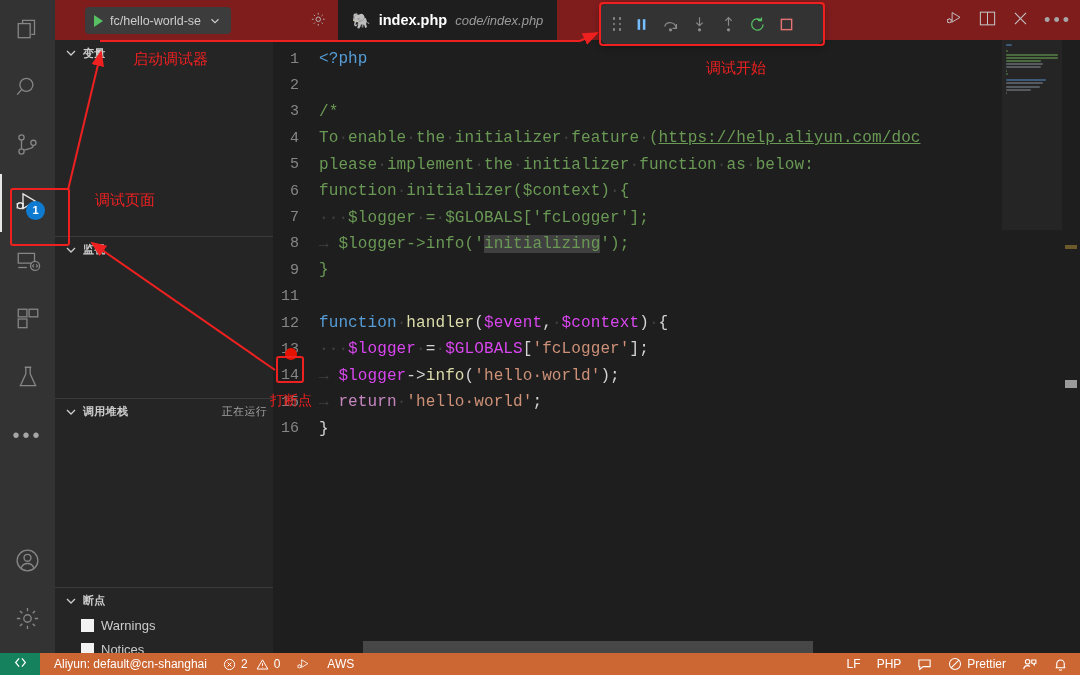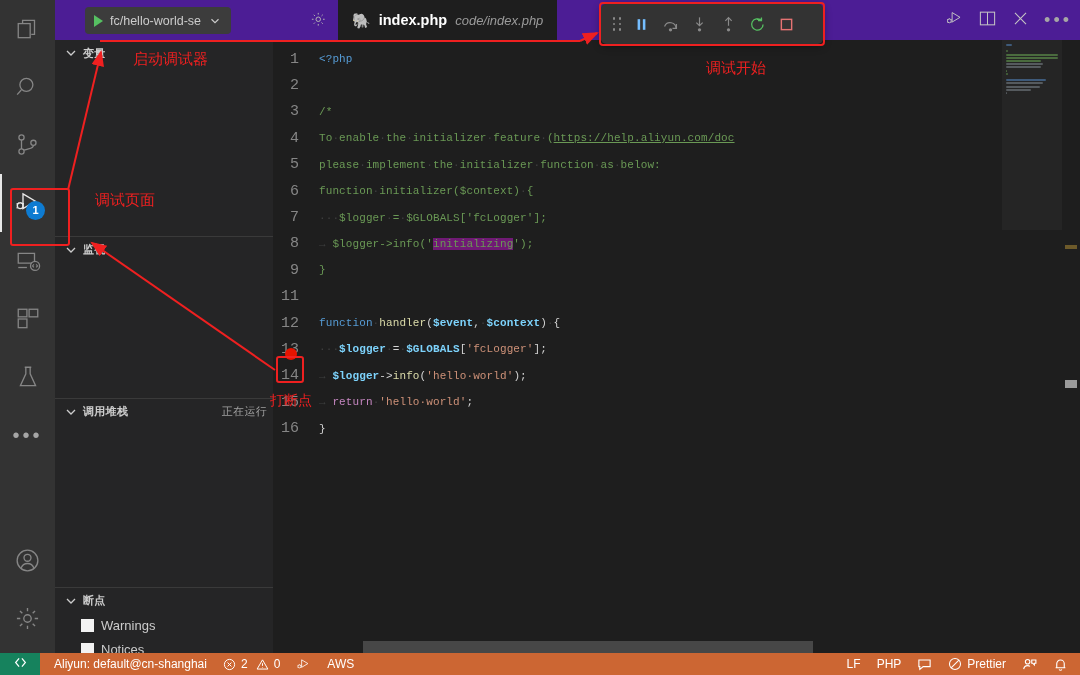--- a/index.html
+++ b/index.html
@@ -60,21 +60,21 @@
   .pane-body { background:#252526; }
   .bp-row {
     display:flex; align-items:center; gap:7px;
     height:24px; padding-left:26px; color:#cccccc; font-size:13px;
   }
   .cbox {
     width:13px; height:13px; background:#f2f2f2; border:1px solid #f2f2f2; flex:none;
   }
 
   
-  .topbar { position:absolute; left:55px; top:0; right:0; height:40px; background:#4c1d95; }
+  .topbar { position:absolute; left:55px; top:0; right:0; height:40px; background:#7f1d1d; }
 
   .runbox {
     position:absolute; left:30px; top:7px; height:27px;
     background:#3c3c3c; border-radius:4px;
     display:flex; align-items:center; padding:0 9px 0 6px; gap:7px;
   }
   .play-tri {
     width:0; height:0; border-left:9px solid #56c062;
     border-top:6px solid transparent; border-bottom:6px solid transparent;
     margin-left:3px;
@@ -124,34 +124,34 @@
     background:#1e1e1e; overflow:hidden;
   }
   .code-rows { position:absolute; left:0; top:6px; right:0; }
   .row { height:26.4px; display:flex; align-items:center; white-space:pre; }
   .lnum {
     width:46px; text-align:right; padding-right:20px;
     color:#868686; font-size:15px;
     font-family:"Liberation Mono", monospace; flex:none;
   }
   .ltext {
-    font-family:"Liberation Mono", monospace; font-size:11px;
+    font-family:"Liberation Mono", monospace; font-size:16px;
     color:#d4d4d4; letter-spacing:.1px;
   }
   .c-cmt  { color:#6a9955; }
   .c-kw   { color:#569cd6; }
   .c-fn   { color:#dcdcaa; }
-  .c-var  { color:#7dd3fc;font-weight:bold; }
+  .c-var  { color:#d946ef; }
   .c-str  { color:#ce9178; }
   .c-ctl  { color:#c586c0; }
   .c-pun  { color:#d4d4d4; }
   .c-link { color:#6a9955; text-decoration:underline; }
   .ws { color:#3f4040; }
   .guide { color:#404040; }
-  .sel-hl { background:#701a75; }
+  .sel-hl { background:#404040; }
 
   .bp-dot {
     position:absolute; left:12px; width:12px; height:12px; border-radius:50%;
     background:#e51400;
   }
   .hl-bp {
     position:absolute; left:276px; top:356px; width:28px; height:27px;
     border:2px solid #ef2020; border-radius:3px; z-index:30; pointer-events:none;
   }
 

